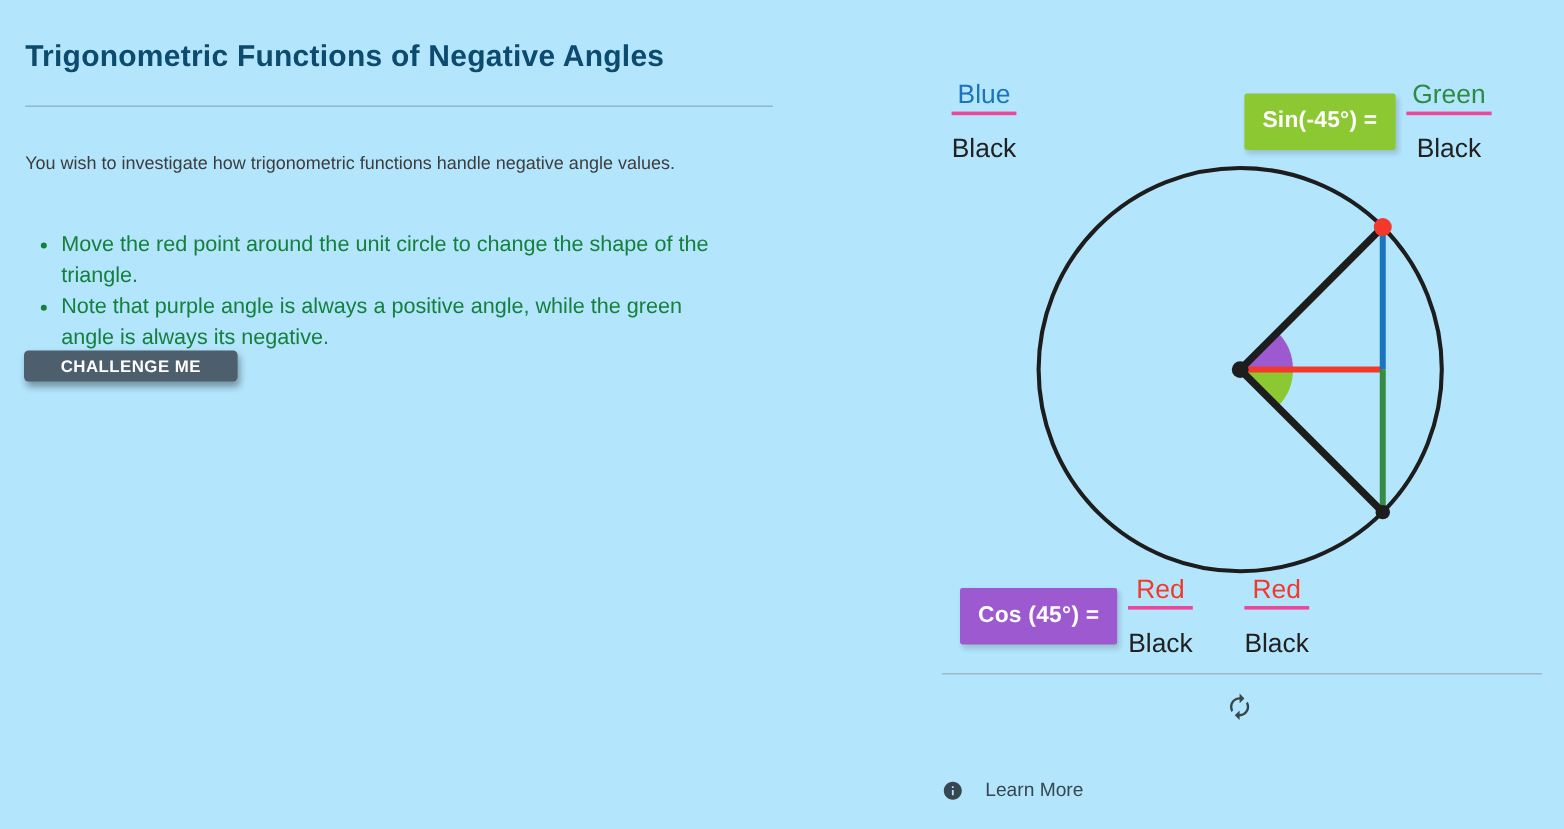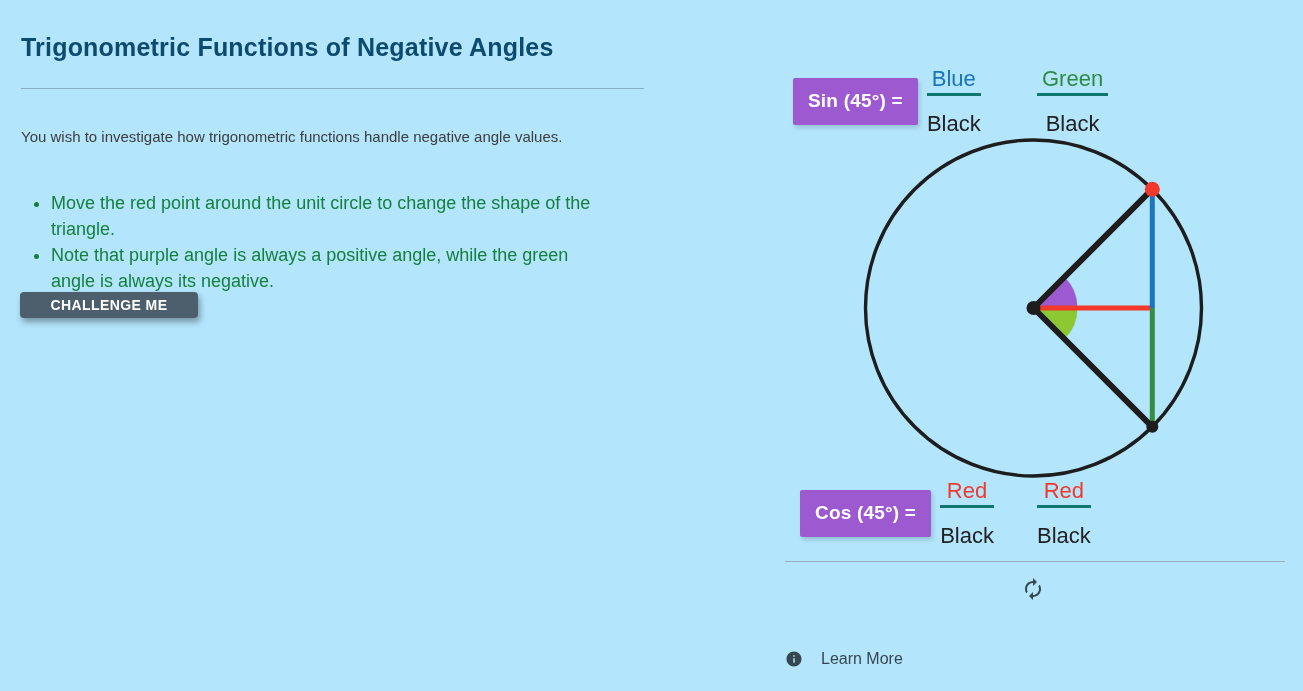--- a/index.html
+++ b/index.html
@@ -46,21 +46,21 @@
   .eq-sin-neg { left: 1037px; top: 66px; }
   .eq-cos-pos { left: 800px; top: 478px; }
   .eq-cos-neg { left: 1037px; top: 478px; }
   .badge {
     height: 47px; display: flex; align-items: center; padding: 0 15px;
     color: #ffffff; font-size: 19px; font-weight: 700; letter-spacing: 0.2px;
     border-radius: 2px; box-shadow: 2px 3px 4px rgba(0,0,0,0.15);
     white-space: nowrap;
   }
   .fraction { text-align: center; font-size: 22px; color: #212121; line-height: 1.16; }
-  .fraction .num { display: block; padding: 0 5px 1px; border-bottom: 3px solid #0f766e; }
+  .fraction .num { display: block; padding: 0 5px 1px; border-bottom: 3px solid #ec4899; }
   .fraction .den { display: block; padding-top: 15px; }
 
   
   .diagram-svg { position: absolute; left: 845px; top: 130px; }
 
   
   .panel-divider {
     position: absolute; left: 785px; top: 561px; width: 500px; height: 1px;
     background: #9aadb8; border: none;
   }
@@ -84,28 +84,28 @@
 <p class="intro-text">You wish to investigate how trigonometric functions handle negative angle values.</p>
 
 <ul class="bullet-list">
   <li>Move the red point around the unit circle to change the shape of the triangle.</li>
   <li>Note that purple angle is always a positive angle, while the green angle is always its negative.</li>
 </ul>
 
 <button class="challenge-button">CHALLENGE ME</button>
 
 <div class="equation eq-sin-pos">
-  <div class="badge" style="background: rgb(157, 89, 208);">Sin (45°) =</div>
   <div class="fraction">
     <span class="num" style="color: rgb(26, 117, 188);">Blue</span>
     <span class="den" style="color: rgb(33, 33, 33);">Black</span>
   </div>
 </div>
 
 <div class="equation eq-sin-neg">
+  <div class="badge" style="background: rgb(139, 200, 50);">Sin(-45°) =</div>
   <div class="fraction">
     <span class="num" style="color: rgb(46, 139, 68);">Green</span>
     <span class="den" style="color: rgb(33, 33, 33);">Black</span>
   </div>
 </div>
 
 <svg class="diagram-svg" width="380" height="360" viewBox="0 0 380 360">
   <circle cx="188.5" cy="178" r="168" fill="none" stroke-width="3.4" stroke="#1d1d1d"></circle>
   <path d="M188.5 178 L232.5 178 A44 44 0 0 0 219.6 146.9 Z" fill="#9d59d0"></path>
   <path d="M188.5 178 L232.5 178 A44 44 0 0 1 219.6 209.1 Z" fill="#8bc832"></path>

